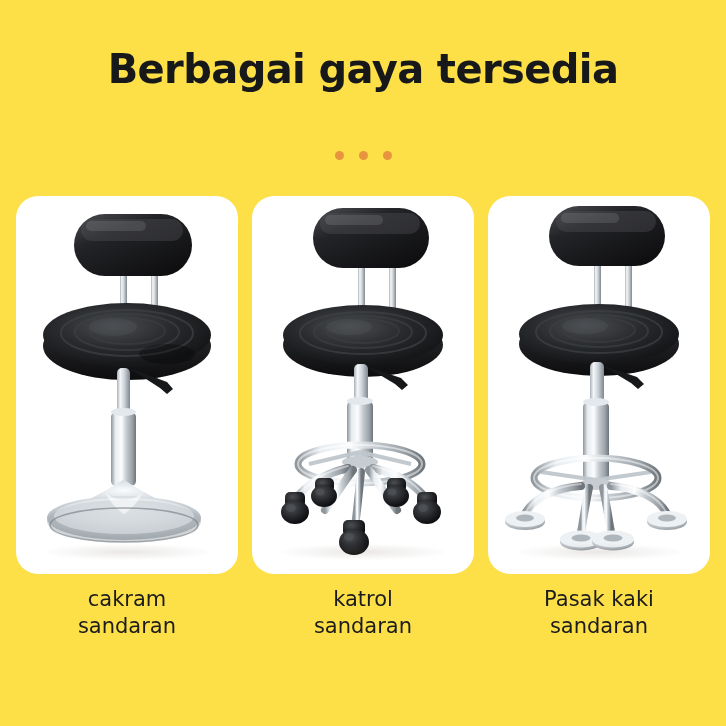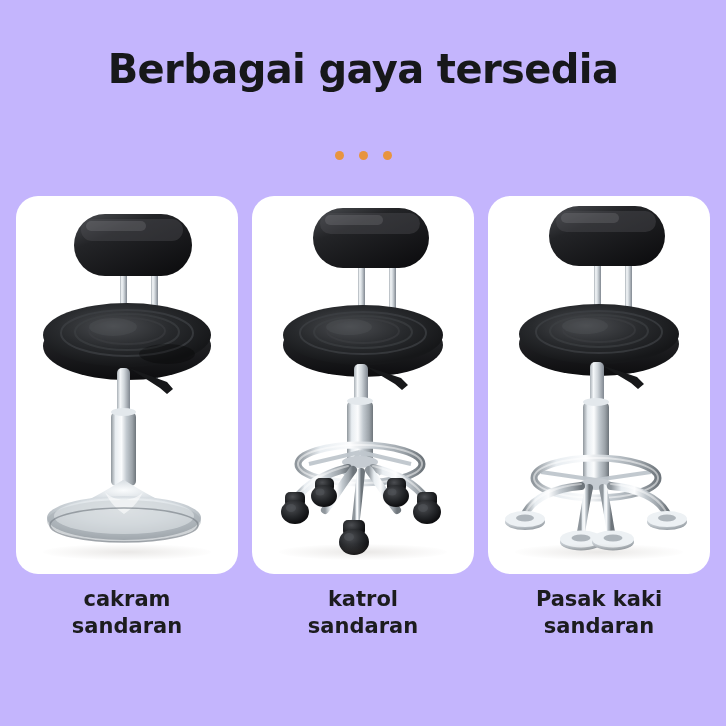--- a/index.html
+++ b/index.html
@@ -14,21 +14,21 @@
     background: #F2D0B0;
     font-family: "Liberation Sans", sans-serif;
     position: relative;
   }
 
   .page {
     position: absolute;
     inset: 0;
     width: 726px;
     height: 726px;
-    background: #c4b5fd;
+    background: #fde047;
   }
 
   
   .headline {
     position: absolute;
     top: 44px;
     left: 0;
     width: 726px;
     text-align: center;
     font-size: 40px;
@@ -108,21 +108,21 @@
     display: flex;
     gap: 14px;
   }
   .caption {
     flex: 1 1 0;
     text-align: center;
     font-size: 21px;
     line-height: 27px;
     color: #1C1C1E;
     font-family: "DejaVu Sans", sans-serif;
-    font-weight: 700;
+    font-weight: 400;
     white-space: pre-line;
   }
 </style>
 </head>
 <body>
 
 <div class="page">
 
   <div class="headline">Berbagai gaya tersedia</div>
 

